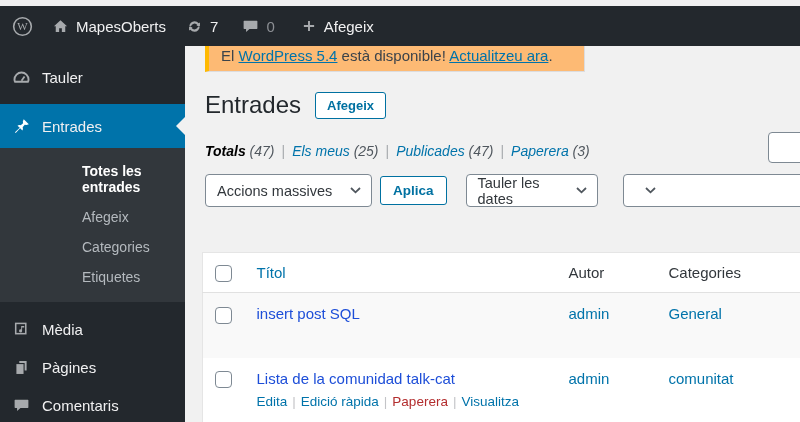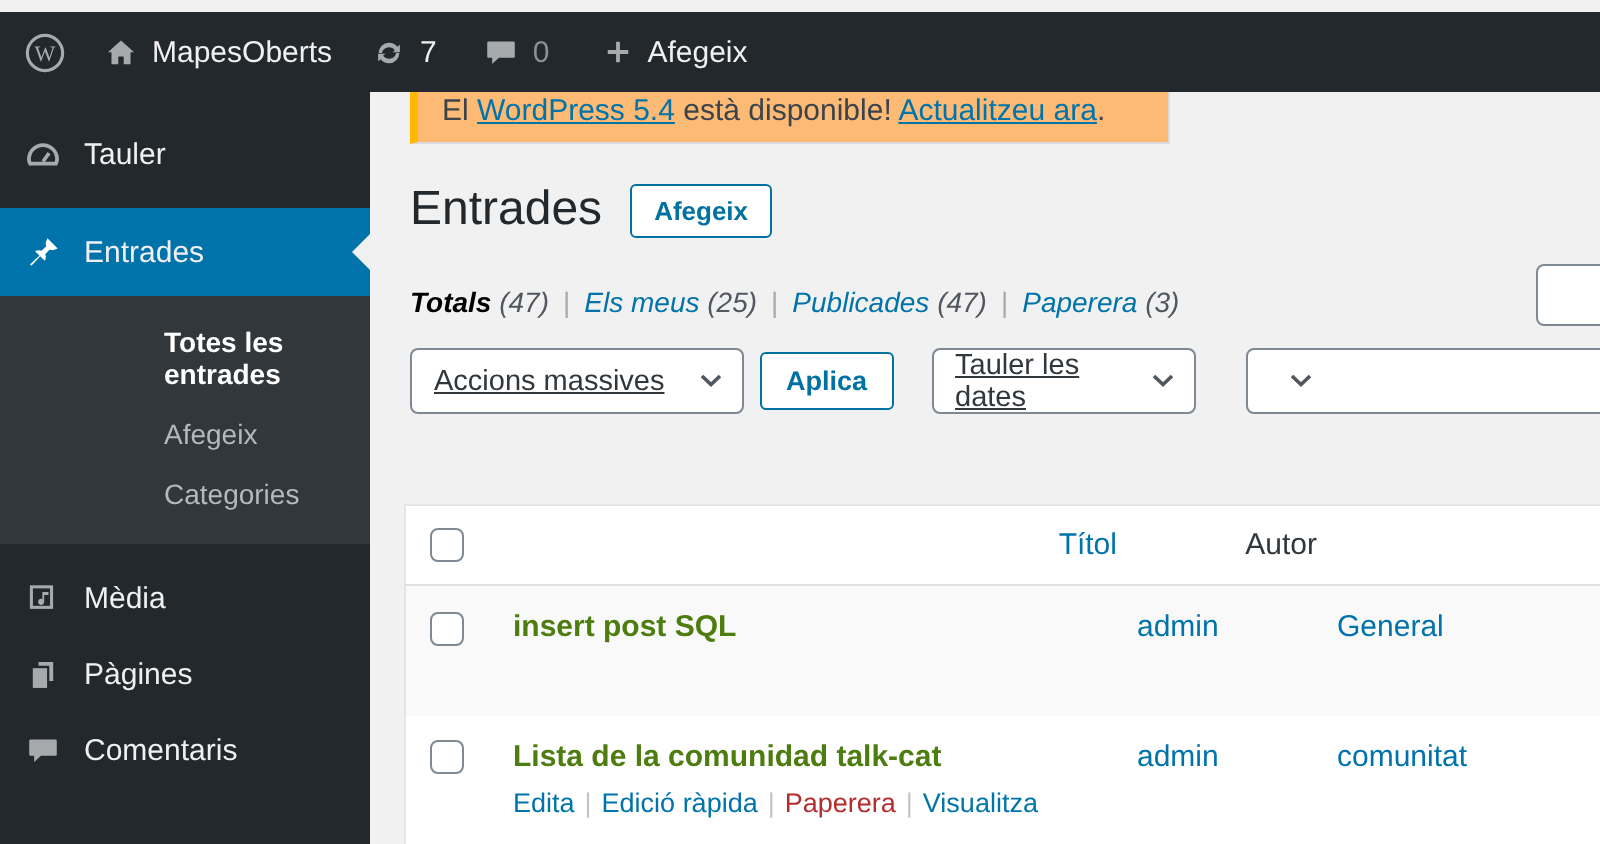--- a/index.html
+++ b/index.html
@@ -80,49 +80,49 @@
   .subsubsub { position:absolute; left:20px; top:97px; font-size:14px; white-space:nowrap; }
   .view-item { cursor:pointer;font-style:italic; }
   .view-item .vlabel { color:#0073aa; }
   .view-item.current .vlabel { color:#000; font-weight:700; }
   .view-item .vcount { color:#50575e; }
   .view-sep { color:#a7aaad; padding:0 7px; }
   .filters { position:absolute; left:20px; top:128px; display:flex; align-items:center; }
   .select {
     height:33px; background:#fff; border:1px solid #7e8993; border-radius:4px;
     display:flex; align-items:center; justify-content:space-between;
-    padding:0 10px 0 11px; font-size:14.5px; color:#32373c; cursor:pointer;text-decoration:underline;
+    padding:0 10px 0 11px; font-size:14.5px; color:#32373c; cursor:pointer;
   }
   .select .chev { margin-left:10px; display:inline-flex; }
   .sel-bulk { width:167px; }
   .sel-dates { width:132px; margin-left:19px; }
   .sel-cats { width:188px; margin-left:25px; }
   .filters .btn-secondary { margin-left:8px; padding:6px 12px; font-size:13.5px; }
 
   
   .posts-table {
     position:absolute; left:17px; top:206px; width:700px;
     background:#fff; border:1px solid #e5e5e5; border-collapse:collapse; table-layout:fixed;
     font-size:15px;
   }
   .posts-table col.c-cb { width:44px; }
   .posts-table col.c-title { width:312px; }
   .posts-table col.c-author { width:100px; }
   .posts-table thead td, .posts-table thead th { height:40px; vertical-align:middle; }
   .posts-table thead { border-bottom:1px solid #e1e1e1; }
-  .posts-table th { text-align:right; font-weight:400; color:#32373c; padding-left:10px; }
+  .posts-table th { text-align:left; font-weight:400; color:#32373c; padding-left:10px; }
   .th-title-link { color:#0073aa; cursor:pointer; }
   .cb-cell { padding-left:12px; }
   .checkbox {
     display:inline-block; width:17px; height:17px; background:#fff;
     border:1px solid #7e8993; border-radius:4px; cursor:pointer; vertical-align:middle;
   }
   tr.post-row td { vertical-align:top; padding-top:12px; height:65px; }
   tr.post-row.alt { background:#f9f9f9; }
-  .row-title { color:#4d7c0f; font-weight:700; cursor:pointer; display:inline-block; }
+  .row-title { color:#1d4ed8; font-weight:400; cursor:pointer; display:inline-block; }
   .cell-link { color:#0073aa; cursor:pointer; }
   td.col-pad { padding-left:10px; }
   .row-actions { margin-top:7px; font-size:13.5px; white-space:nowrap; }
   .row-actions .ra { color:#0073aa; cursor:pointer; }
   .row-actions .ra.danger { color:#b32d2e; }
   .ra-sep { color:#c3c4c7; padding:0 5px; }
   svg { display:block; }
 </style>
 </head>
 <body>
@@ -190,20 +190,21 @@
         </svg>
     </span>
     <span>Entrades</span>
     <span class="menu-arrow"></span>
   </div>
 
   <div class="submenu">
     <span class="submenu-item current">Totes les entrades</span>
     <span class="submenu-item">Afegeix</span>
     <span class="submenu-item">Categories</span>
+    <span class="submenu-item">Etiquetes</span>
   </div>
 
   <div class="menu-item" style="margin-top:8px;">
     <span class="mi-icon">
       <svg width="18" height="18" viewBox="0 0 20 20">
           <rect x="3" y="3.8" width="11.2" height="11.4" fill="none" stroke="currentColor" stroke-width="1.7"></rect>
           <path d="M9.1 6.6v4a1.7 1.7 0 1 0 1 1.5V8.3h2.4V6.6z" fill="currentColor"></path>
         </svg>
     </span>
     <span>Mèdia</span>

